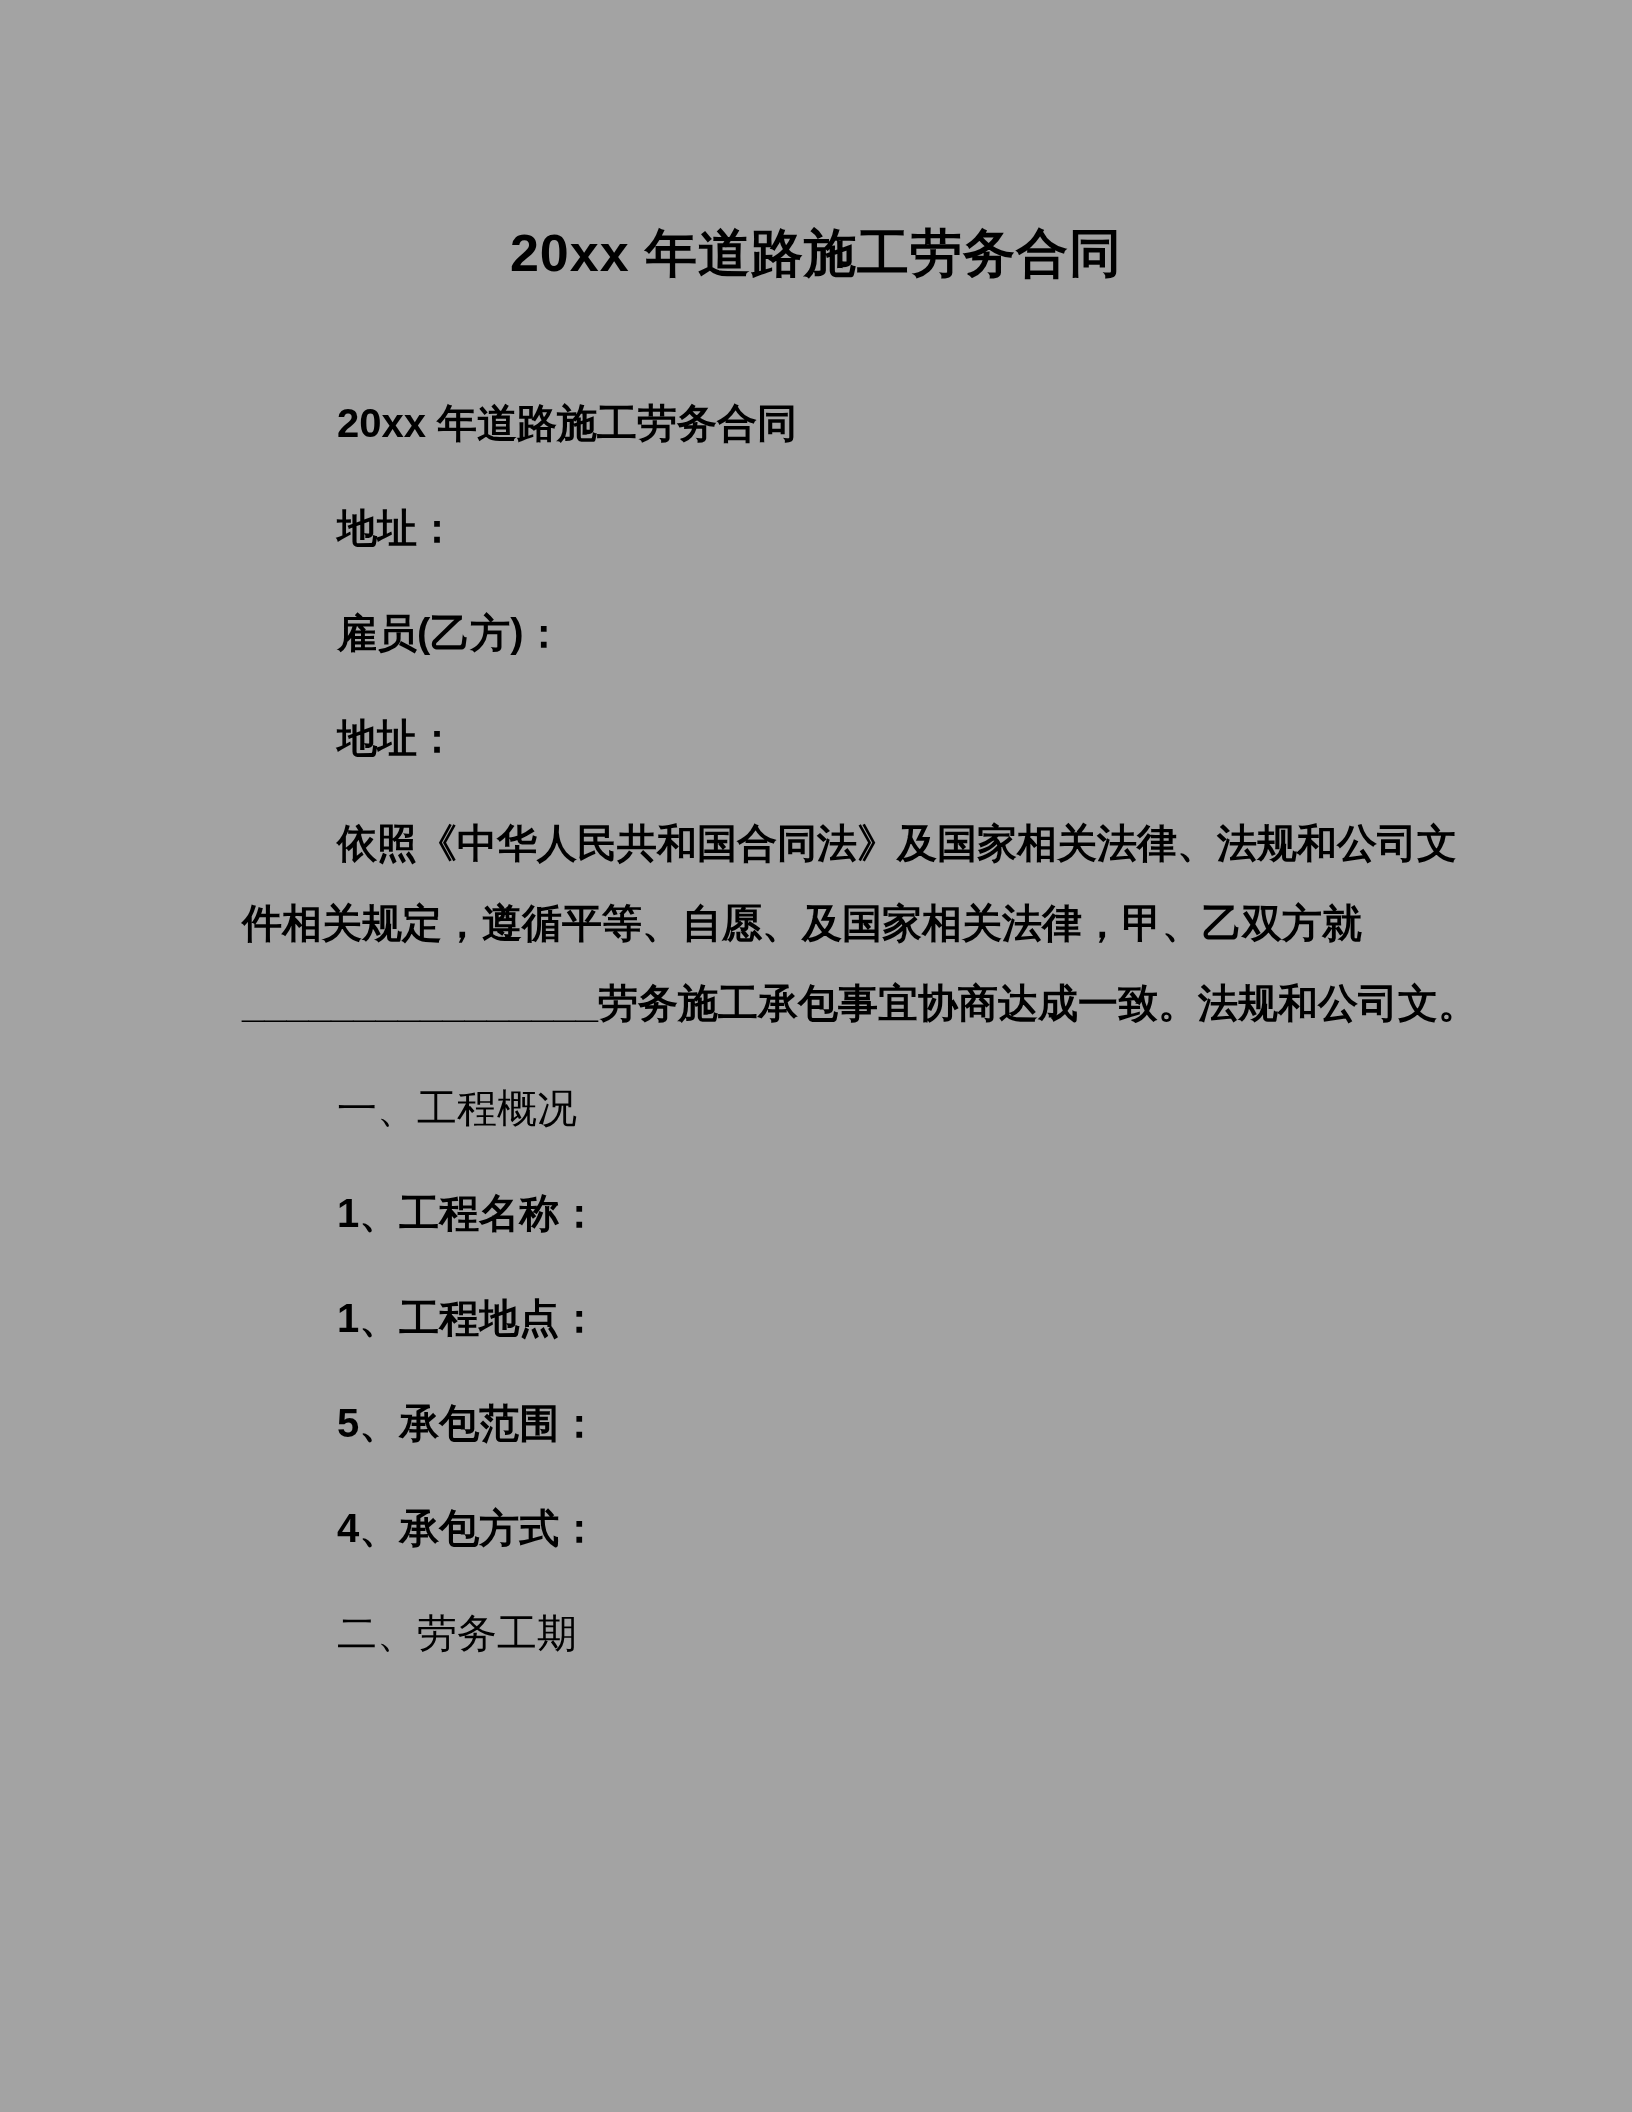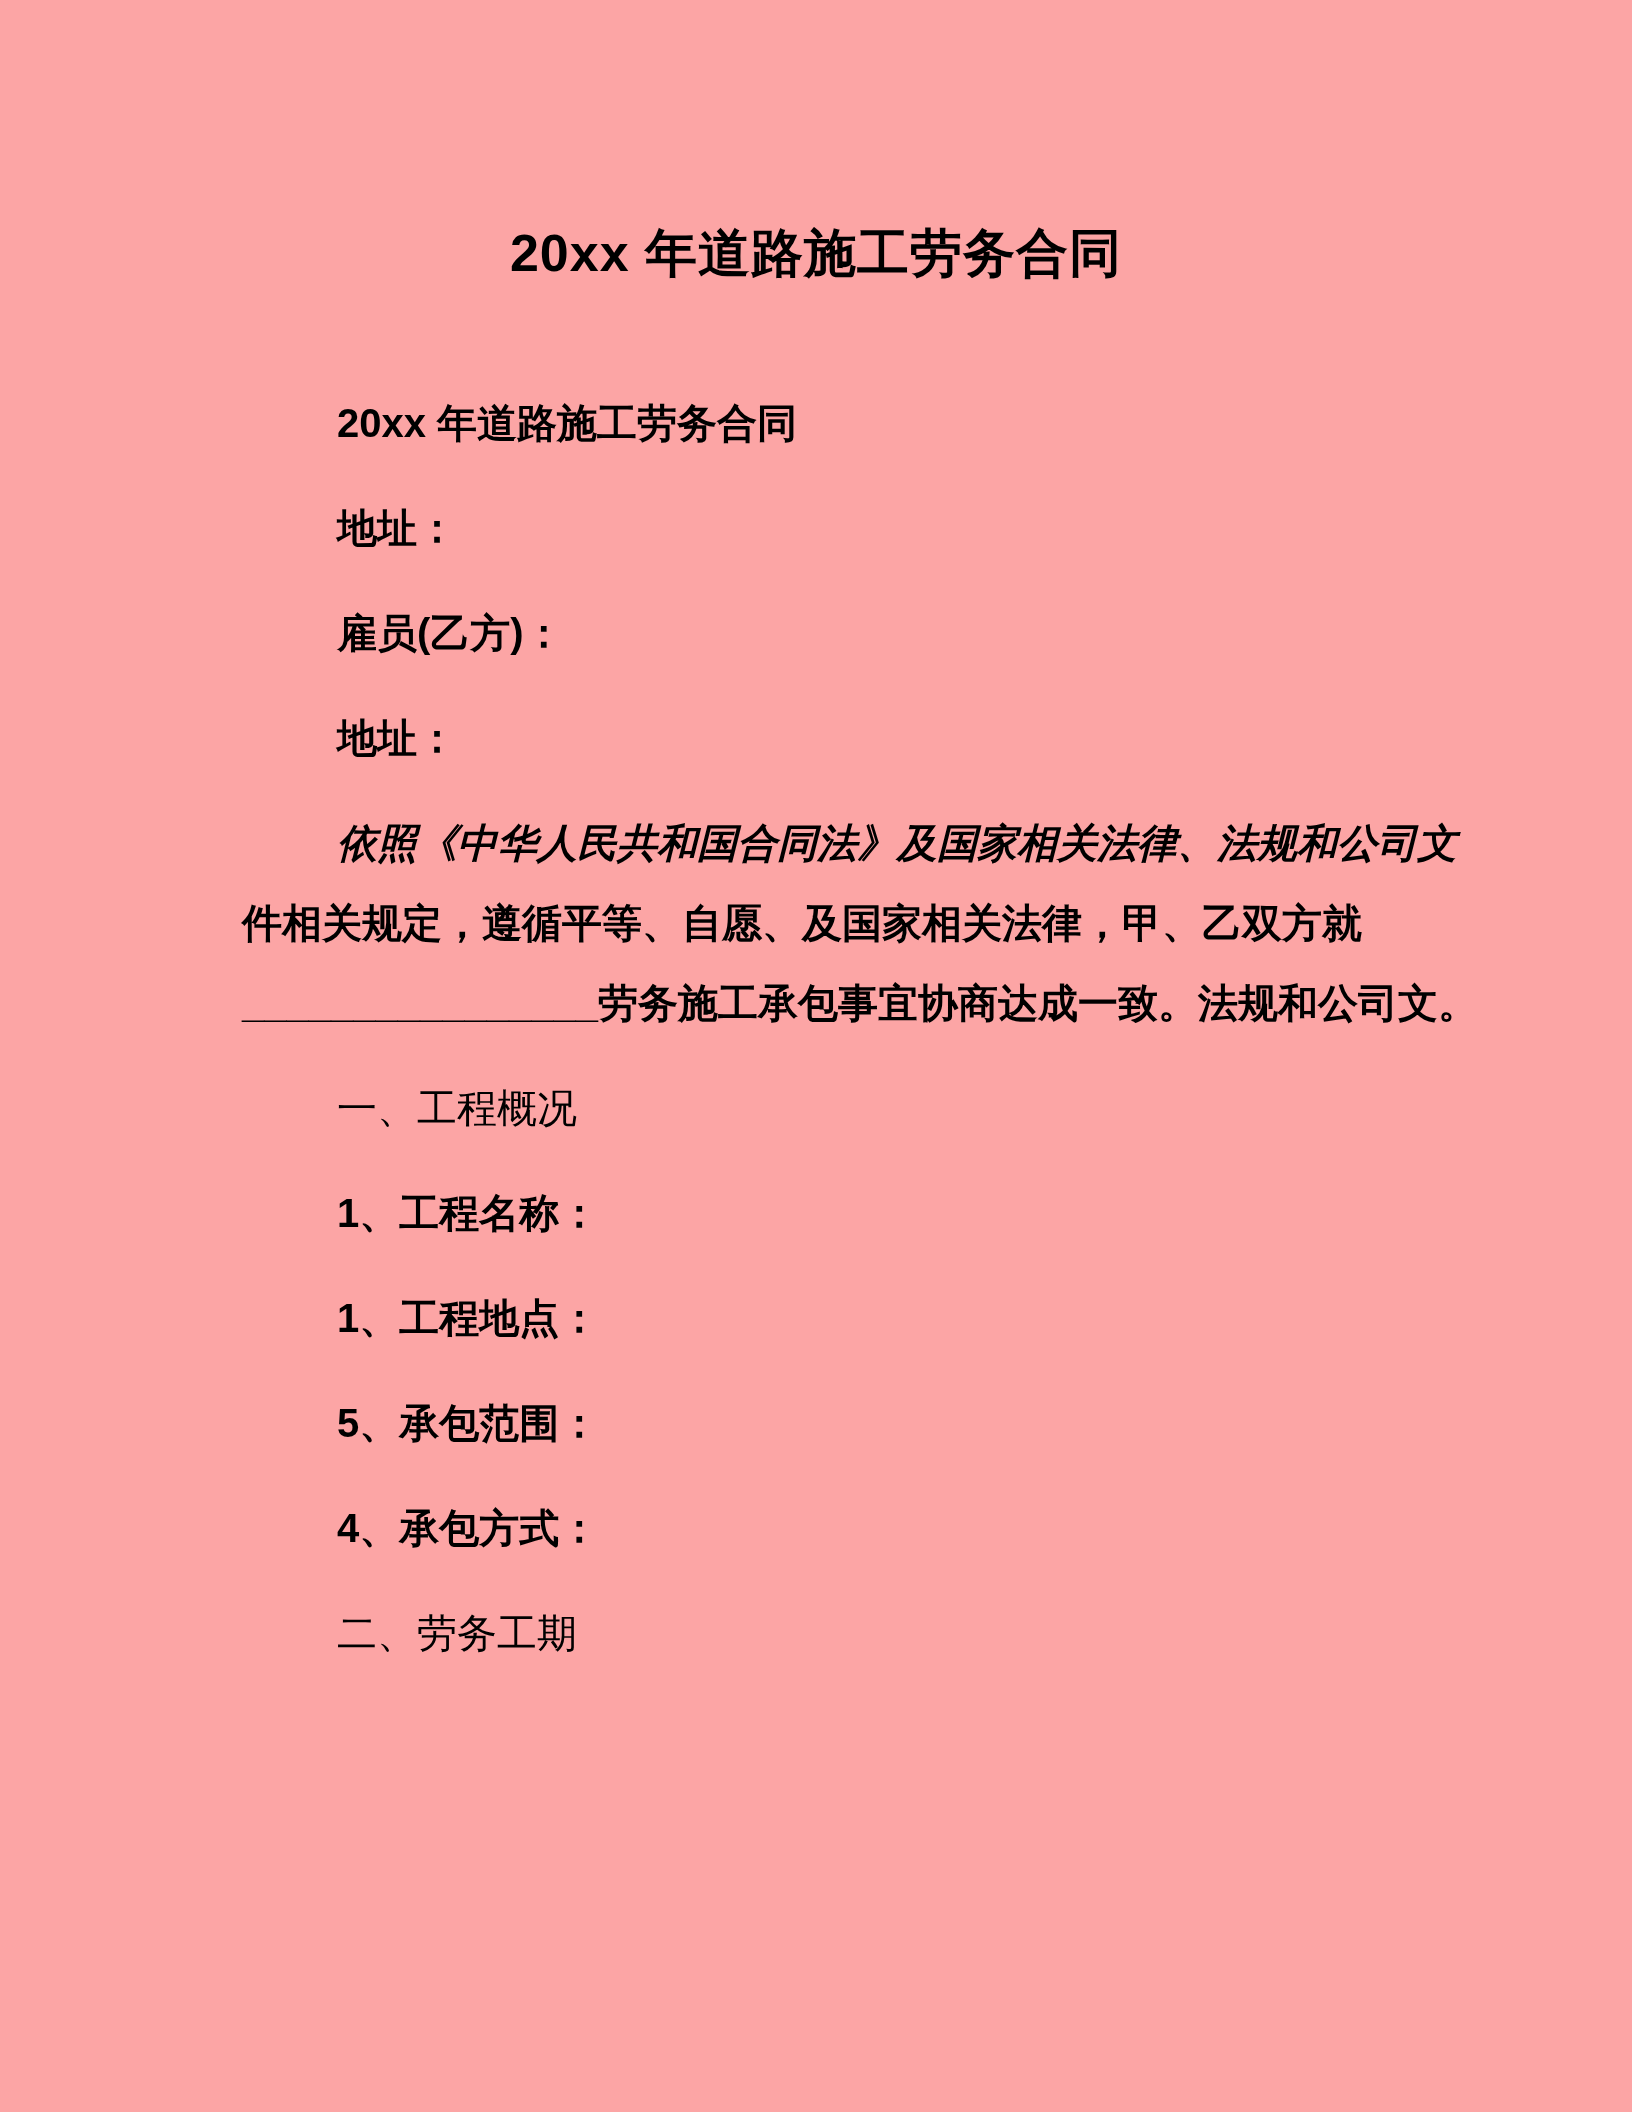--- a/index.html
+++ b/index.html
@@ -13,21 +13,21 @@
     color: #000000;
     font-family: "Liberation Sans", "DejaVu Sans", sans-serif;
     font-weight: 700;
     overflow: hidden;
   }
   .page {
     position: relative;
     width: 1632px;
     height: 2112px;
     box-sizing: border-box;
-    background: #fca5a5;
+    background: #a3a3a3;
     overflow: hidden;
   }
   .doc-title {
     margin: 0;
     padding-top: 222px;
     font-size: 52px;
     line-height: 62px;
     font-weight: 700;
     text-align: center;
     letter-spacing: 1px;
@@ -45,21 +45,20 @@
   }
   .indent {
     text-indent: 95px;
   }
   .intro .line {
     display: block;
     white-space: nowrap;
   }
   .intro .line.first {
     text-indent: 95px;
-    font-style: italic;
   }
   .heading {
     font-weight: 400;
   }
 </style>
 </head>
 <body>
 
 <div class="page">
 

